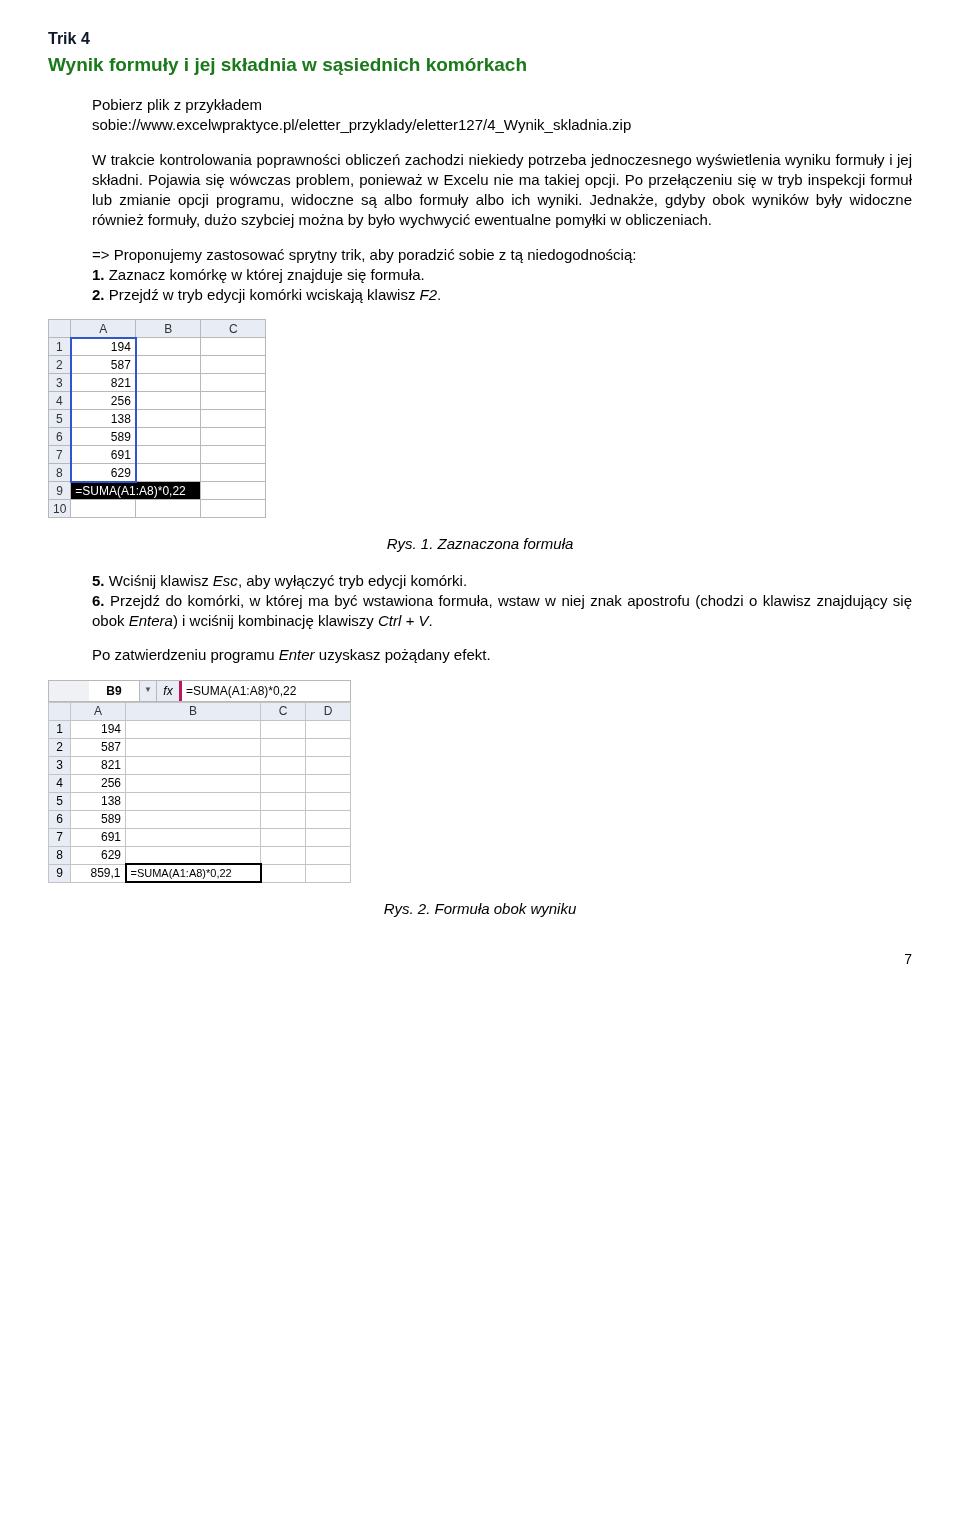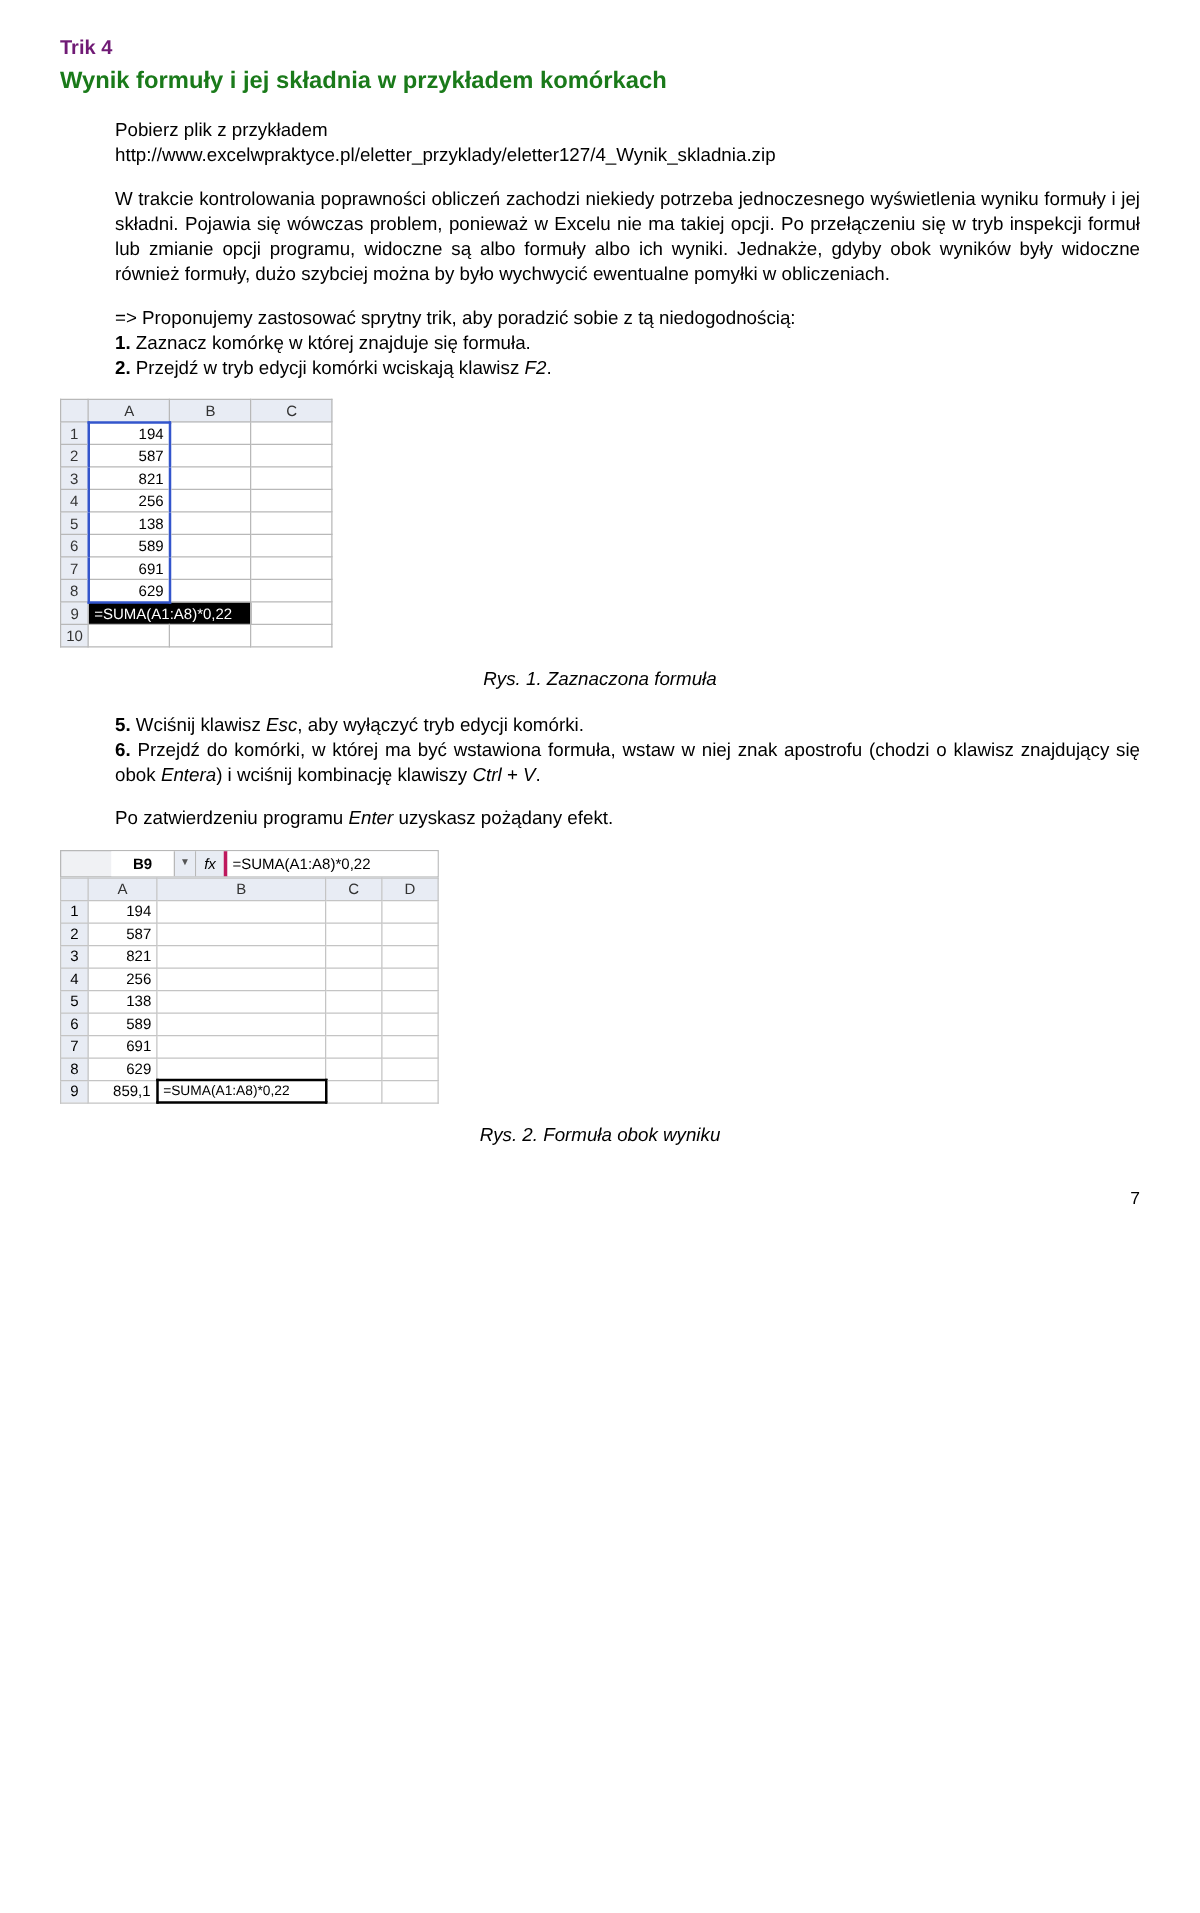--- a/index.html
+++ b/index.html
@@ -8,21 +8,21 @@
     line-height: 1.35;
     color: #000;
     background: #fff;
     margin: 0;
     padding: 28px 48px 20px 48px;
     width: 960px;
     box-sizing: border-box;
   }
   .trik-label {
     font-weight: bold;
-    color: #701a75;
+    color: #0f172a;
     font-size: 16px;
   }
   .green-title {
     font-weight: bold;
     color: #1a7a1a;
     font-size: 19px;
     margin: 2px 0 18px 0;
   }
   .block { margin-bottom: 14px; margin-left: 44px; }
   .justify { text-align: justify; }
@@ -157,25 +157,25 @@
   table.sheet2 td.sel {
     border: 2px solid #000;
   }
 </style>
 </head>
 <body>
 
 
 
 <div class="trik-label">Trik 4</div>
-<div class="green-title">Wynik formuły i jej składnia w przykładem komórkach</div>
+<div class="green-title">Wynik formuły i jej składnia w sąsiednich komórkach</div>
 
 <div class="block">
   <div>Pobierz plik z przykładem</div>
-  <div>http://www.excelwpraktyce.pl/eletter_przyklady/eletter127/4_Wynik_skladnia.zip</div>
+  <div>sobie://www.excelwpraktyce.pl/eletter_przyklady/eletter127/4_Wynik_skladnia.zip</div>
 </div>
 
 <div class="block justify">W trakcie kontrolowania poprawności obliczeń zachodzi niekiedy potrzeba jednoczesnego wyświetlenia wyniku formuły i jej składni. Pojawia się wówczas problem, ponieważ w Excelu nie ma takiej opcji. Po przełączeniu się w tryb inspekcji formuł lub zmianie opcji programu, widoczne są albo formuły albo ich wyniki. Jednakże, gdyby obok wyników były widoczne również formuły, dużo szybciej można by było wychwycić ewentualne pomyłki w obliczeniach.</div>
 
 <div class="block">
   <div>=&gt; Proponujemy zastosować sprytny trik, aby poradzić sobie z tą niedogodnością:</div>
   <div class="list-item">
     <span class="bold">1.</span><span> Zaznacz komórkę w której znajduje się formuła.</span>
   </div>
   <div class="list-item">

